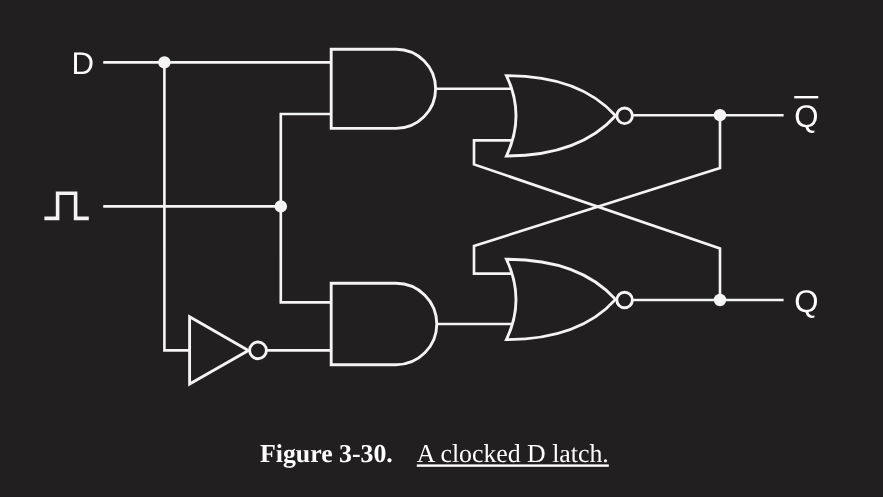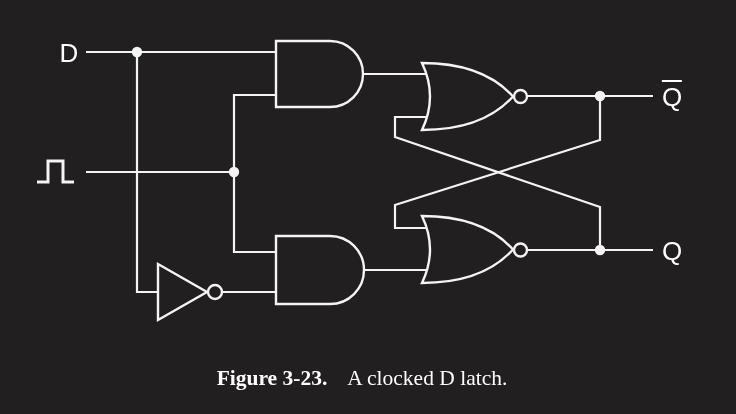--- a/index.html
+++ b/index.html
@@ -37,21 +37,21 @@
     left:0; right:0;
     top:366px;
     text-align:center;
     color:var(--text);
     font-family:"Liberation Serif", serif;
     font-size:21.5px;
     line-height:1.2;
     transform:translateX(-6px);
   }
   .caption .fig-num{font-weight:bold;}
-  .caption .fig-text{margin-left:20px;}
+  .caption .fig-text{margin-left:20px;text-decoration:underline;}
 </style>
 </head>
 <body>
 
 <div class="stage">
 
   <svg width="736" height="414" viewBox="0 0 736 414">
 
     <g stroke="#f4f4f4" stroke-width="2.2" fill="none">
 
@@ -109,16 +109,16 @@
 
   <div class="pin-label" style="left:69px;top:53px;">D</div>
 
   <div class="pin-label" style="left:672px;top:95px;">
     <span class="overbar">Q</span>
   </div>
 
   <div class="pin-label" style="left:672px;top:251px;">Q</div>
 
   <div class="caption">
-    <span class="fig-num">Figure 3-23.</span><span class="fig-text">A clocked D latch.</span>
+    <span class="fig-num">Figure 3-30.</span><span class="fig-text">A clocked D latch.</span>
   </div>
 
 </div>
 
 </body></html>

